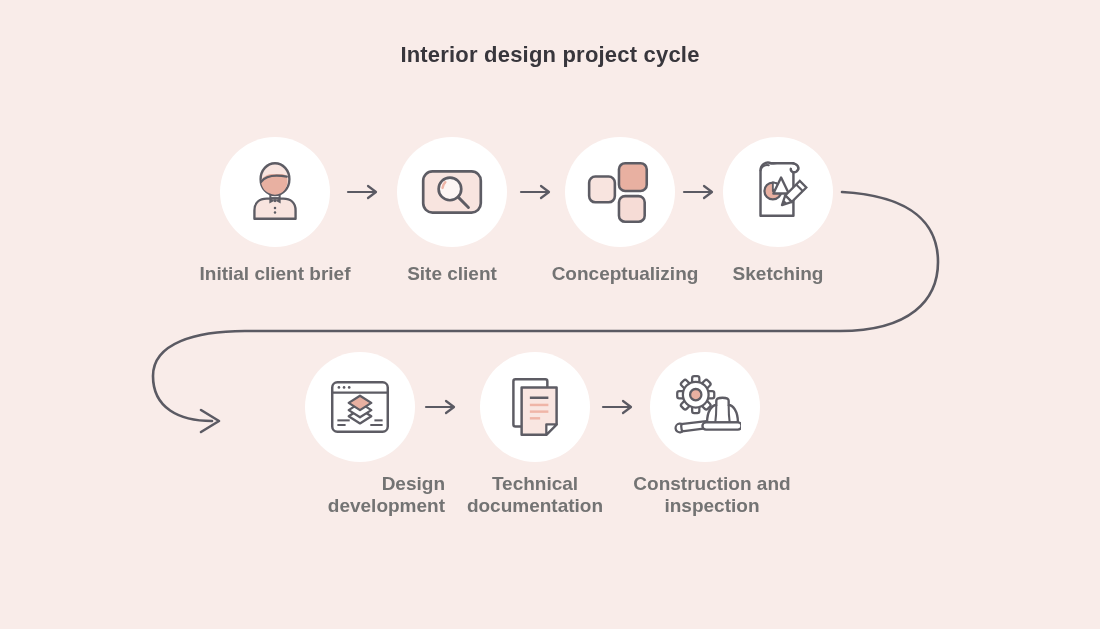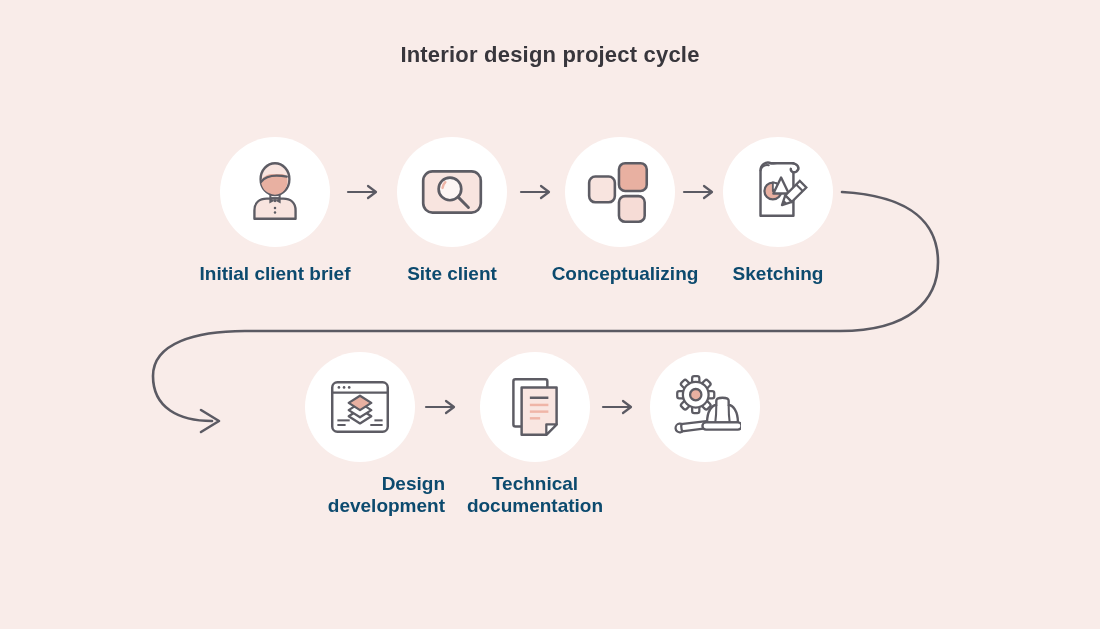--- a/index.html
+++ b/index.html
@@ -3,21 +3,21 @@
 <meta charset="utf-8">
 <style>
   html,body{margin:0;padding:0;background:#f9ece9;}
   .canvas{position:relative;width:1100px;height:629px;background:#f9ece9;overflow:hidden;
           font-family:"Liberation Sans",sans-serif;}
   .title{position:absolute;left:0;right:0;top:42px;text-align:center;margin:0;
          font-size:22px;font-weight:800;color:#38363c;letter-spacing:0.2px;}
   .circle{position:absolute;width:110px;height:110px;border-radius:50%;background:#ffffff;
           display:flex;align-items:center;justify-content:center;}
   .step-label{position:absolute;text-align:center;font-size:19px;font-weight:700;
-              color:#0c4a6e;line-height:1.15;}
+              color:#737373;line-height:1.15;}
   .flow-arrow{position:absolute;}
   .connector{position:absolute;left:0;top:0;pointer-events:none;}
 </style>
 </head>
 <body>
 
 <div class="canvas">
 
   <h1 class="title">Interior design project cycle</h1>
 
@@ -152,14 +152,15 @@
     <line x1="2" y1="11" x2="29" y2="11" stroke="#5b5a63" stroke-width="2.2" stroke-linecap="round"></line>
     <path d="M22 5 L30 11 L22 17" fill="none" stroke="#5b5a63" stroke-width="2.2" stroke-linecap="round" stroke-linejoin="round"></path>
   </svg>
 
   <div class="step-label" style="left:190px;top:263px;width:170px;">Initial client brief</div>
   <div class="step-label" style="left:367px;top:263px;width:170px;">Site client</div>
   <div class="step-label" style="left:530px;top:263px;width:190px;">Conceptualizing</div>
   <div class="step-label" style="left:698px;top:263px;width:160px;">Sketching</div>
   <div class="step-label" style="left:275px;top:473px;width:170px;text-align:right;">Design development</div>
   <div class="step-label" style="left:445px;top:473px;width:180px;">Technical documentation</div>
+  <div class="step-label" style="left:622px;top:473px;width:180px;">Construction and inspection</div>
 
 </div>
 
 </body></html>

